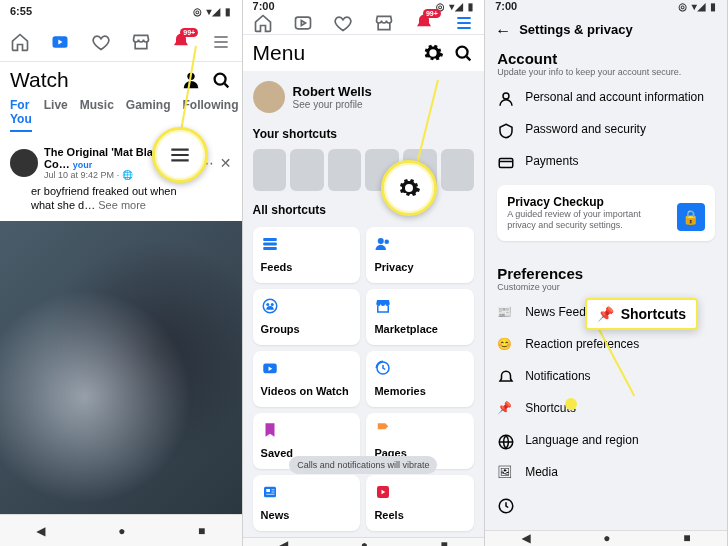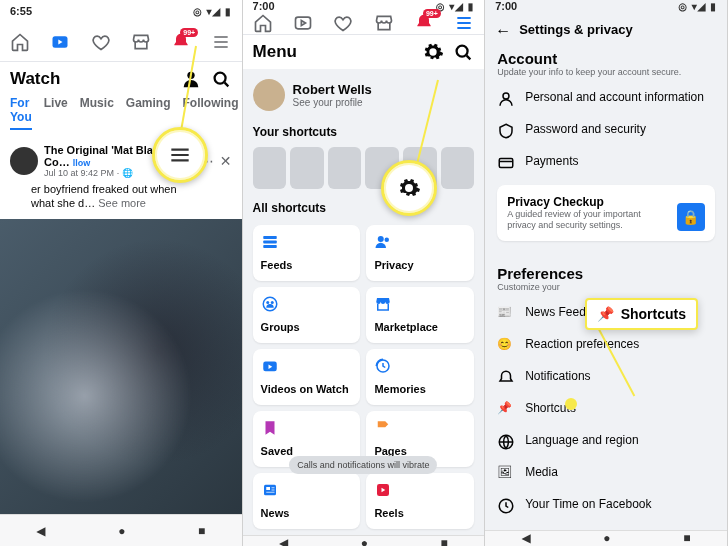--- a/index.html
+++ b/index.html
@@ -6,21 +6,21 @@
   body { background:#e8e8e8; width:728px; height:546px; display:flex; overflow:hidden; }
   .panel { width:242.6px; height:546px; background:#f0f2f5; display:flex; flex-direction:column; position:relative; border-right:1px solid #d0d0d0; overflow:hidden; }
   .statusbar { height:22px; display:flex; align-items:center; justify-content:space-between; padding:0 10px; font-size:11px; font-weight:600; background:#fff; color:#222; }
   .sb-icons { font-size:10px; letter-spacing:1px; color:#333; }
   .topnav { background:#fff; height:40px; display:flex; align-items:center; justify-content:space-around; border-bottom:1px solid #e4e6eb; position:relative; }
   .nav-icon { width:22px; height:22px; display:flex; align-items:center; justify-content:center; color:#65676b; position:relative; }
   .nav-icon svg { width:20px; height:20px; }
   .nav-icon.active { color:#1877f2; }
   .badge { position:absolute; top:-3px; right:-6px; background:#e41e3f; color:#fff; border-radius:8px; font-size:7px; font-weight:700; padding:1px 3px; line-height:1; }
   .titlebar { background:#fff; display:flex; align-items:center; padding:6px 10px; gap:8px; }
-  .title { font-size:17px; font-weight:700; flex:1; color:#050505; }
+  .title { font-size:21px; font-weight:400; flex:1; color:#050505; }
   .iconbtn { width:22px; height:22px; color:#050505; display:flex; align-items:center; justify-content:center; }
   .tabs { background:#fff; display:flex; gap:12px; padding:0 10px 6px; font-size:12px; font-weight:600; color:#65676b; }
   .tab.active { color:#1877f2; border-bottom:2px solid #1877f2; padding-bottom:4px; }
   .feed-card { background:#fff; padding:8px 10px; font-size:11px; color:#050505; }
   .post-hdr { display:flex; align-items:center; gap:6px; }
   .avatar { width:28px; height:28px; border-radius:50%; background:#333; flex-shrink:0; }
   .post-title { font-weight:600; font-size:11px; }
   .post-meta { font-size:9px; color:#65676b; }
   .post-hdr-icons { margin-left:auto; display:flex; gap:6px; color:#65676b; font-size:14px; }
   .post-body { font-size:11px; color:#050505; margin-top:4px; line-height:1.3;margin-left:21px; }
@@ -123,21 +123,21 @@
     <span class="tab active">For You</span>
     <span class="tab">Live</span>
     <span class="tab">Music</span>
     <span class="tab">Gaming</span>
     <span class="tab">Following</span>
   </div>
   <div class="feed-card">
     <div class="post-hdr">
       <div class="avatar"></div>
       <div>
-        <div class="post-title"><span>The Original 'Mat Black' Co…</span> <span style="color:#1877f2;font-size:9px">llow</span></div>
+        <div class="post-title"><span>The Original 'Mat Black' Co…</span> <span style="color:#1877f2;font-size:9px">your</span></div>
         <div class="post-meta">Jul 10 at 9:42 PM · 🌐</div>
       </div>
       <div class="post-hdr-icons">
         <span>⋯</span>
         <span>✕</span>
       </div>
     </div>
     <div class="post-body">
       <span>er boyfriend freaked out when</span><span style="visibility:hidden">_______</span><span> what she d…</span> <span class="seemore">See more</span>
     </div>
@@ -359,21 +359,20 @@
       </div>
     <div class="srow">
         <span class="ic">🖼</span>
         <span>Media</span>
       </div>
     <div class="srow">
         <svg viewBox="0 0 24 24" fill="none" stroke="currentColor" stroke-width="2">
           <circle cx="12" cy="12" r="9"></circle>
           <path d="M12 7v5l3 2"></path>
         </svg>
-        <span>Your Time on Facebook</span>
       </div>
   </div>
   <div class="androidnav">
     <span>◀</span>
     <span>●</span>
     <span>■</span>
   </div>
 
   <div class="hl-line" style="left:108px; top:320px; height:86px; transform:rotate(-28deg);"></div>
   <div style="position:absolute; left:80px; top:398px; width:12px; height:12px; border-radius:50%; background:#f7e94a; z-index:11;"></div>

